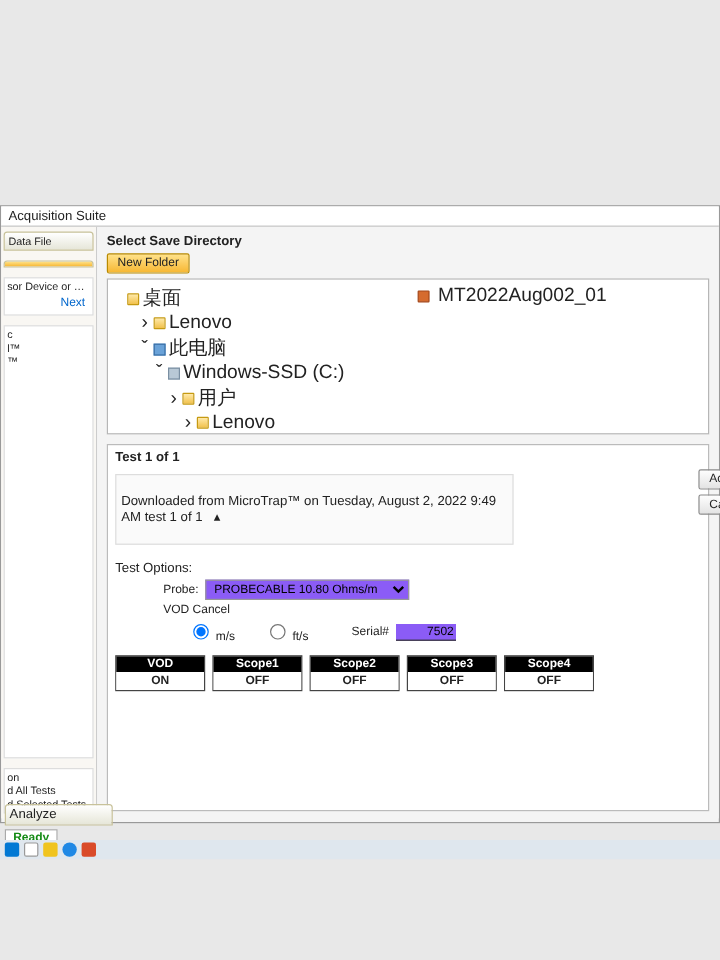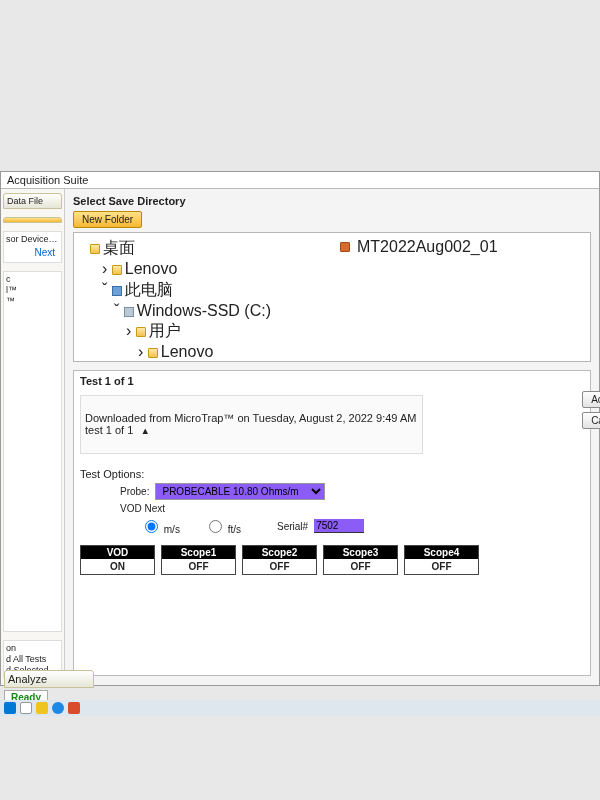--- a/index.html
+++ b/index.html
@@ -1,20 +1,20 @@
 <!DOCTYPE html>
 <html><head>
 <meta charset="utf-8">
 <style>
   * { box-sizing: border-box; font-family: "Segoe UI", Tahoma, sans-serif; }
   body { margin:0; background:#e8e8e8; width:600px; height:800px; overflow:hidden; font-size:11px; color:#222; }
   .window { position:absolute; left:0; top:171px; width:600px; height:515px; background:#f4f4f4; border:1px solid #999; }
   .titlebar { background:#fff; border-bottom:1px solid #bbb; padding:2px 6px; font-size:11px; }
   .content { display:flex; height:calc(100% - 20px); }
-  .sidebar { width:64px; background:#f9f7f3; border-right:1px solid #ccc; display:flex; flex-direction:column; gap:8px; padding:4px 2px; font-size:9px; overflow:hidden; }
+  .sidebar { width:80px; background:#f9f7f3; border-right:1px solid #ccc; display:flex; flex-direction:column; gap:8px; padding:4px 2px; font-size:9px; overflow:hidden; }
   .side-tab { background:linear-gradient(#fff,#e6e6d8); border:1px solid #c8c29a; border-radius:3px 3px 0 0; padding:2px 3px; white-space:nowrap; overflow:hidden; cursor:pointer; }
   .side-sec { border:1px solid #ddd; background:#fff; padding:2px; display:flex; flex-direction:column; gap:1px; }
   .side-sec div { white-space:nowrap; overflow:hidden; text-overflow:ellipsis; }
   .next-link { color:#0066cc; text-align:right; padding:2px 4px; cursor:pointer; font-size:10px; }
   .main { flex:1; background:#f4f4f4; padding:6px 8px; display:flex; flex-direction:column; }
   .sec-head { font-weight:bold; margin-bottom:4px; }
   .btn { display:inline-block; background:linear-gradient(#ffe28a,#f7b733); border:1px solid #b88a00; padding:2px 8px; border-radius:2px; cursor:pointer; font-size:10px; }
   .dir-row { display:flex; gap:4px; border:1px solid #b6b6b6; background:#fff; height:130px; }
   .tree, .filelist { flex:1; padding:4px; overflow:auto; font-size:16px; }
   .tree ul { list-style:none; margin:0; padding-left:12px; }
@@ -25,21 +25,21 @@
   .fico.drive { background:#b9c9d6; border:1px solid #7a8fa2; }
   .fico.file { background:#d56b2f; border:1px solid #a4471a; border-radius:1px; }
   .filelist .fitem { display:flex; align-items:center; gap:4px; padding:1px 2px; cursor:pointer; }
   .tests { border:1px solid #bbb; background:#fff; margin-top:8px; padding:4px 6px; position:relative; flex:1; }
   .dl-line { background:#fafafa; border:1px solid #ddd; padding:16px 4px; margin:4px 0 8px 0; display:inline-block; width:68%; }
   .right-btns { position:absolute; right:-70px; top:20px; display:flex; flex-direction:column; gap:4px; }
   .winbtn { background:linear-gradient(#fefefe,#e3e3e3); border:1px solid #8a8a8a; border-radius:2px; padding:2px 8px; font-size:10px; cursor:pointer; white-space:nowrap; }
   .opts { margin-top:6px; }
   .opts-row { display:flex; align-items:center; gap:6px; margin:3px 0 3px 40px; font-size:10px; }
   .opts select, .opts input[type=text] { font-size:10px; border:1px solid #999; background:#8b5cf6; padding:1px 2px; }
-  .opts input[type=text] { border:none; border-bottom:1px solid #333; width:50px; text-align:left; }
+  .opts input[type=text] { border:none; border-bottom:1px solid #333; width:50px; text-align:right; }
   .scope-row { display:flex; gap:6px; margin-top:10px; }
   .scope { width:75px; text-align:center; border:1px solid #444; }
   .scope .hd { background:#000; color:#fff; font-weight:bold; padding:1px 0; font-size:10px; }
   .scope .val { background:#fff; font-weight:bold; padding:2px 0; font-size:10px; }
   .statusbar { position:absolute; left:0; bottom:16px; width:80px; }
   .status-cell { display:inline-block; border:1px solid #aaa; background:#fff; color:#138a13; font-weight:bold; padding:1px 6px; font-size:10px; }
   .taskbar { position:absolute; left:0; bottom:0; width:100%; height:16px; background:#dfe7ee; display:flex; align-items:center; gap:4px; padding-left:4px; }
   .tbico { width:12px; height:12px; border-radius:2px; }
 </style>
 </head>
@@ -114,21 +114,21 @@
         </div>
         <div class="opts">
           <div>Test Options:</div>
           <div class="opts-row">
             <span>Probe:</span>
             <select style="width:170px">
               <option>PROBECABLE 10.80  Ohms/m</option>
             </select>
           </div>
           <div class="opts-row">
-            <span>VOD Next</span>
+            <span>VOD Cancel</span>
           </div>
           <div class="opts-row" style="margin-left:60px">
             <label><input type="radio" checked="" style=""> <span>m/s</span></label>
             <label style="margin-left:18px"><input type="radio" style=""> <span>ft/s</span></label>
             <span style="margin-left:30px">Serial#</span>
             <input type="text" value="7502" style="">
           </div>
           <div class="scope-row" id="scopes">
               <div class="scope">
                 <div class="hd">VOD</div>

